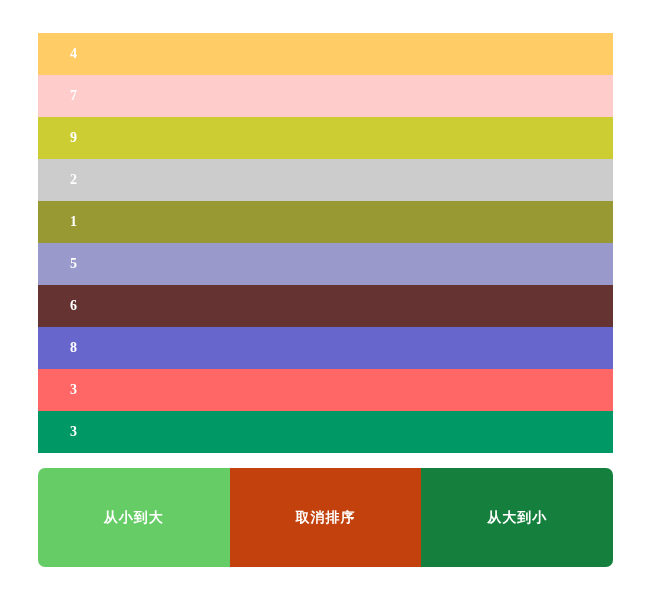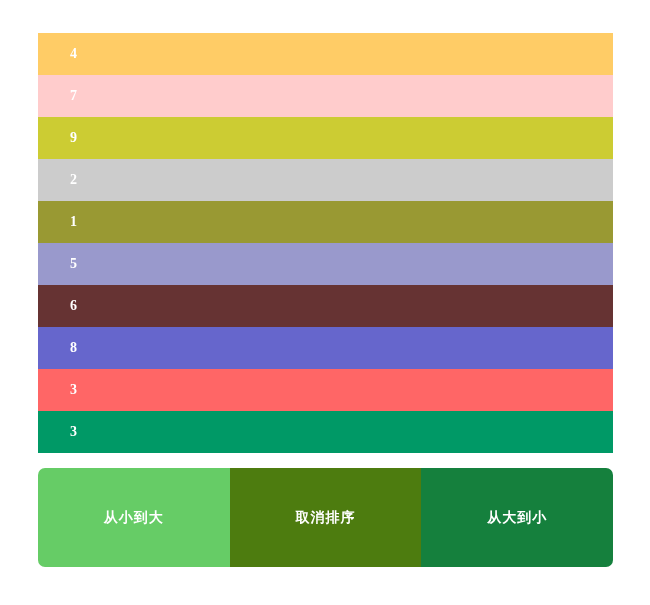--- a/index.html
+++ b/index.html
@@ -107,21 +107,21 @@
       </div>
       <div class="bar-row" style="background: rgb(0, 153, 102);">
         <span class="bar-value">3</span>
       </div>
     </div>
 
   <div id="button-bar">
       <button class="sort-button" style="background: rgb(102, 204, 102);">
         <span>从小到大</span>
       </button>
-      <button class="sort-button" style="background: #4d7c0f;">
+      <button class="sort-button" style="background: #c2410c;">
         <span>取消排序</span>
       </button>
       <button class="sort-button" style="background: #15803d;">
         <span>从大到小</span>
       </button>
     </div>
 
 </div>
 
 </body></html>

